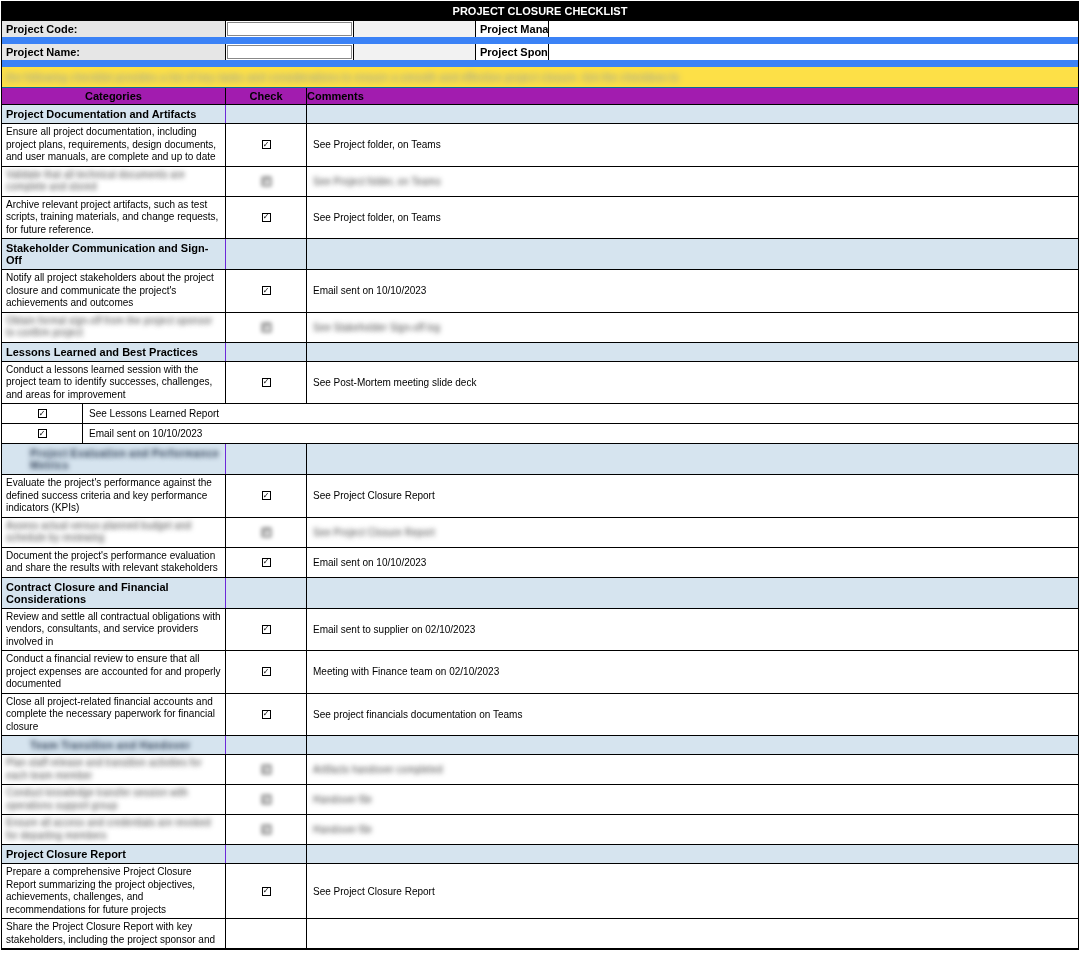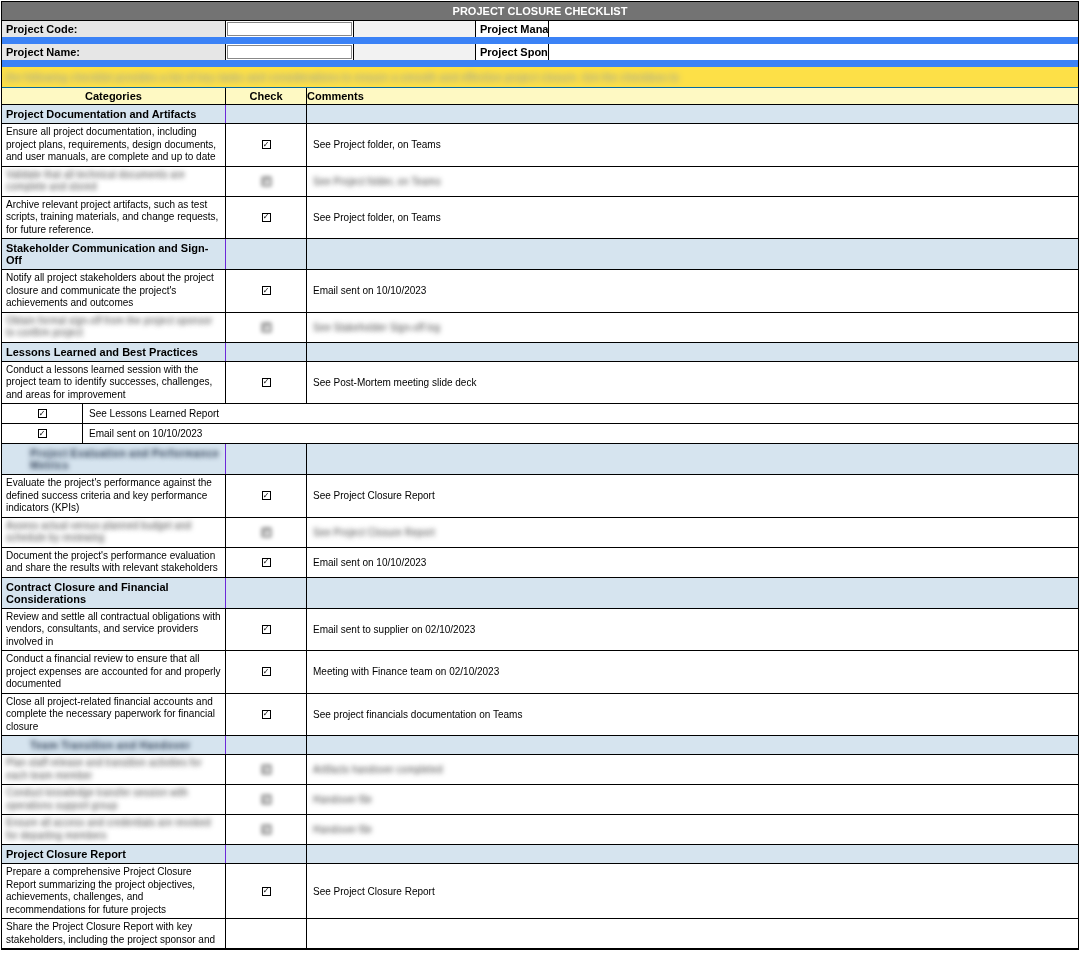--- a/index.html
+++ b/index.html
@@ -1,27 +1,27 @@
 <!DOCTYPE html>
 <html><head>
 <meta charset="utf-8">
 <style>
   * { box-sizing: border-box; margin:0; padding:0; }
   body { font-family: Arial, sans-serif; font-size: 10px; background:#fff; width:1080px; }
   .wrap { width:1078px; border:1px solid #000; margin:1px; }
-  .title-bar { background:#737373; color:#fff; font-weight:bold; text-align:center; padding:3px 0; font-size:11px; border-bottom:1px solid #000;}
+  .title-bar { background:#000000; color:#fff; font-weight:bold; text-align:center; padding:3px 0; font-size:11px; border-bottom:1px solid #000;}
   .hdr-row { display:flex; border-bottom:7px solid #3b82f6; }
   .hdr-label { flex:0 0 224px; background:#e6e6e6; font-weight:bold; padding:2px 4px; border-right:1px solid #000; font-size:11px;}
   .hdr-input { flex:0 0 128px; padding:1px; border-right:1px solid #000;}
   .hdr-input input { width:100%; height:14px; font-size:10px; border:1px solid #888; padding:0 2px;}
   .hdr-mid { flex:0 0 121px; background:#f2f2f2; }
   .hdr-right-label { flex:0 0 74px; font-weight:bold; font-size:11px; background:#fff; padding:2px 4px; border-left:1px solid #000; border-right:1px solid #000; white-space:nowrap; overflow:hidden;}
   .hdr-right-fill { flex:1; background:#fff; }
   .top-blur { padding:4px; font-size:11px; color:transparent; text-shadow:0 0 6px #7a90b8; background:#fde047; border-bottom:1px solid #0369a1; white-space:nowrap; overflow:hidden;}
-  .col-hdr { display:flex; background:#fef9c3; color:#000; font-weight:bold; font-size:11px; border-bottom:1px solid #000;}
+  .col-hdr { display:flex; background:#a21caf; color:#000; font-weight:bold; font-size:11px; border-bottom:1px solid #000;}
   .col1 { flex:0 0 224px; text-align:center; padding:2px 0; border-right:1px solid #000;}
   .col2 { flex:0 0 81px;  text-align:center; padding:2px 0; border-right:1px solid #000;}
   .col3 { flex:1; text-align:left; padding:2px 0;}
   .section { display:flex; background:#d6e4ef; border-bottom:1px solid #000; }
   .section .s1 { flex:0 0 224px; font-weight:bold; font-size:11px; padding:3px 4px; border-right:1px solid #6d28d9;}
   .section .s2 { flex:0 0 81px; border-right:1px solid #000;}
   .section .s3 { flex:1; }
   .section.blur .s1 { color:transparent; text-shadow:0 0 5px #2a3a50;padding-left:28px; }
   .row { display:flex; border-bottom:1px solid #000; min-height:20px;}
   .r1 { flex:0 0 224px; padding:2px 4px; border-right:1px solid #000; font-size:10px; line-height:1.25;}

